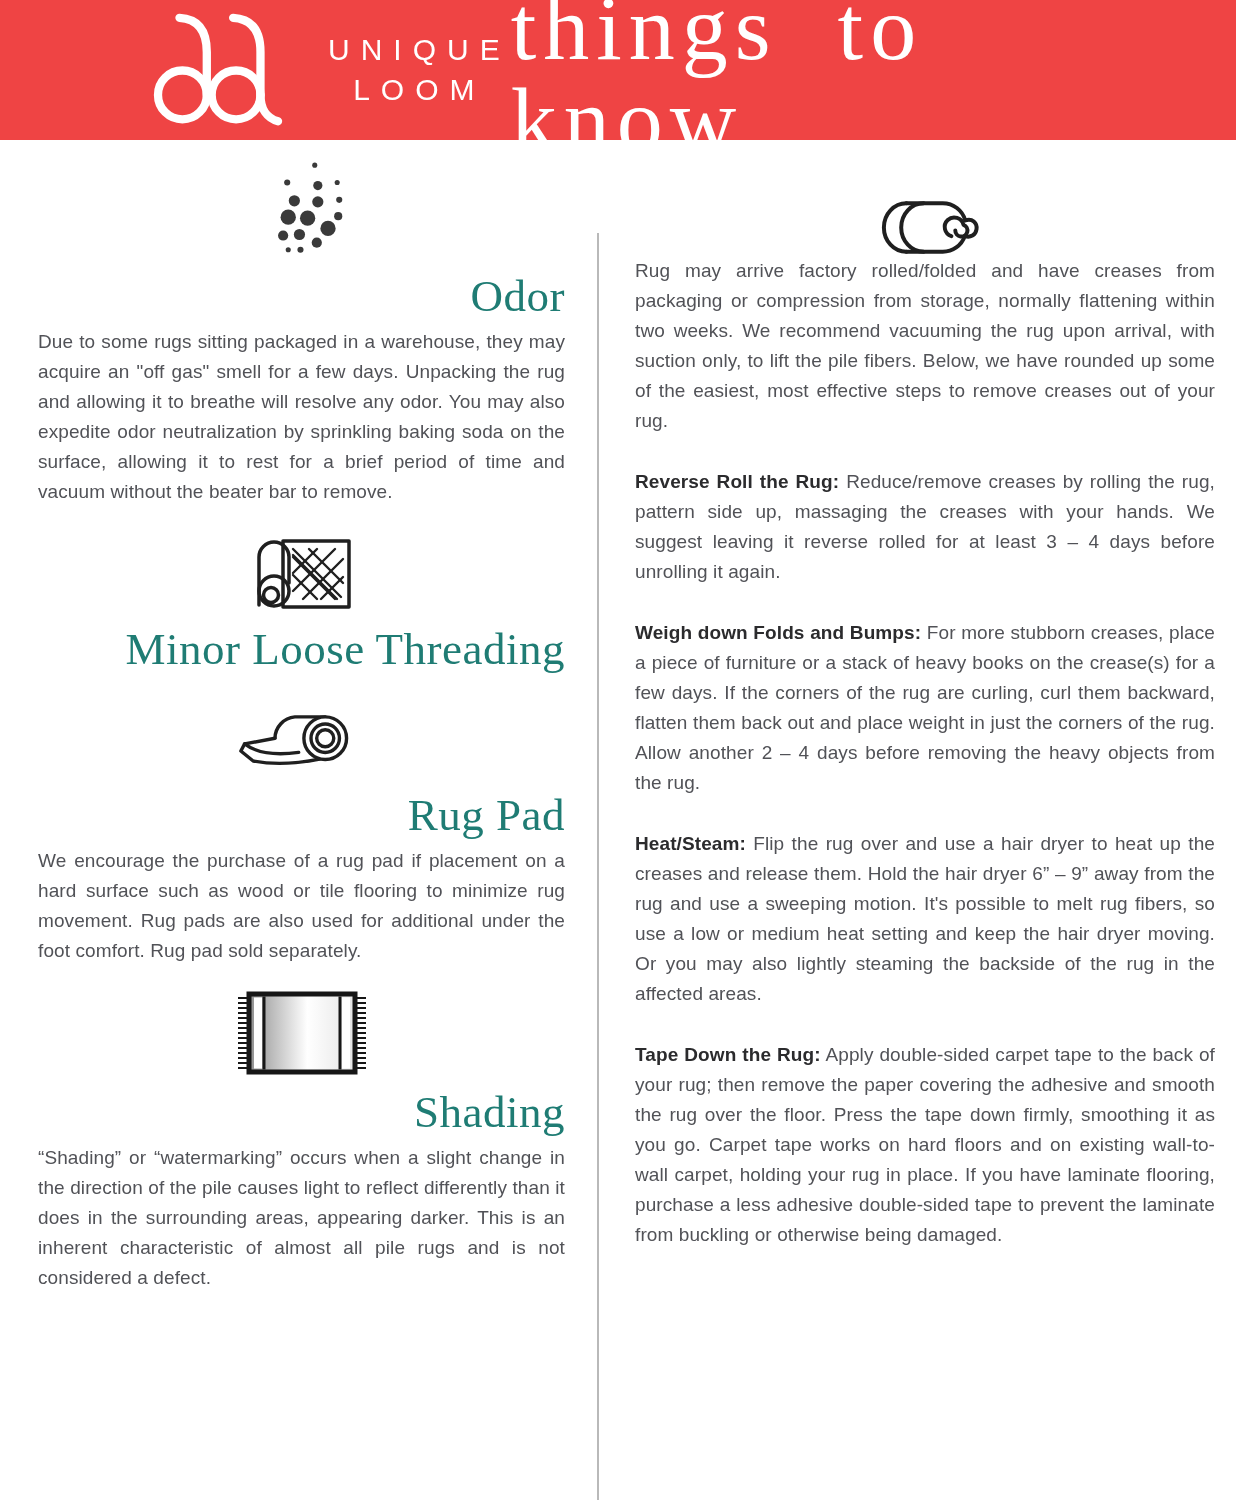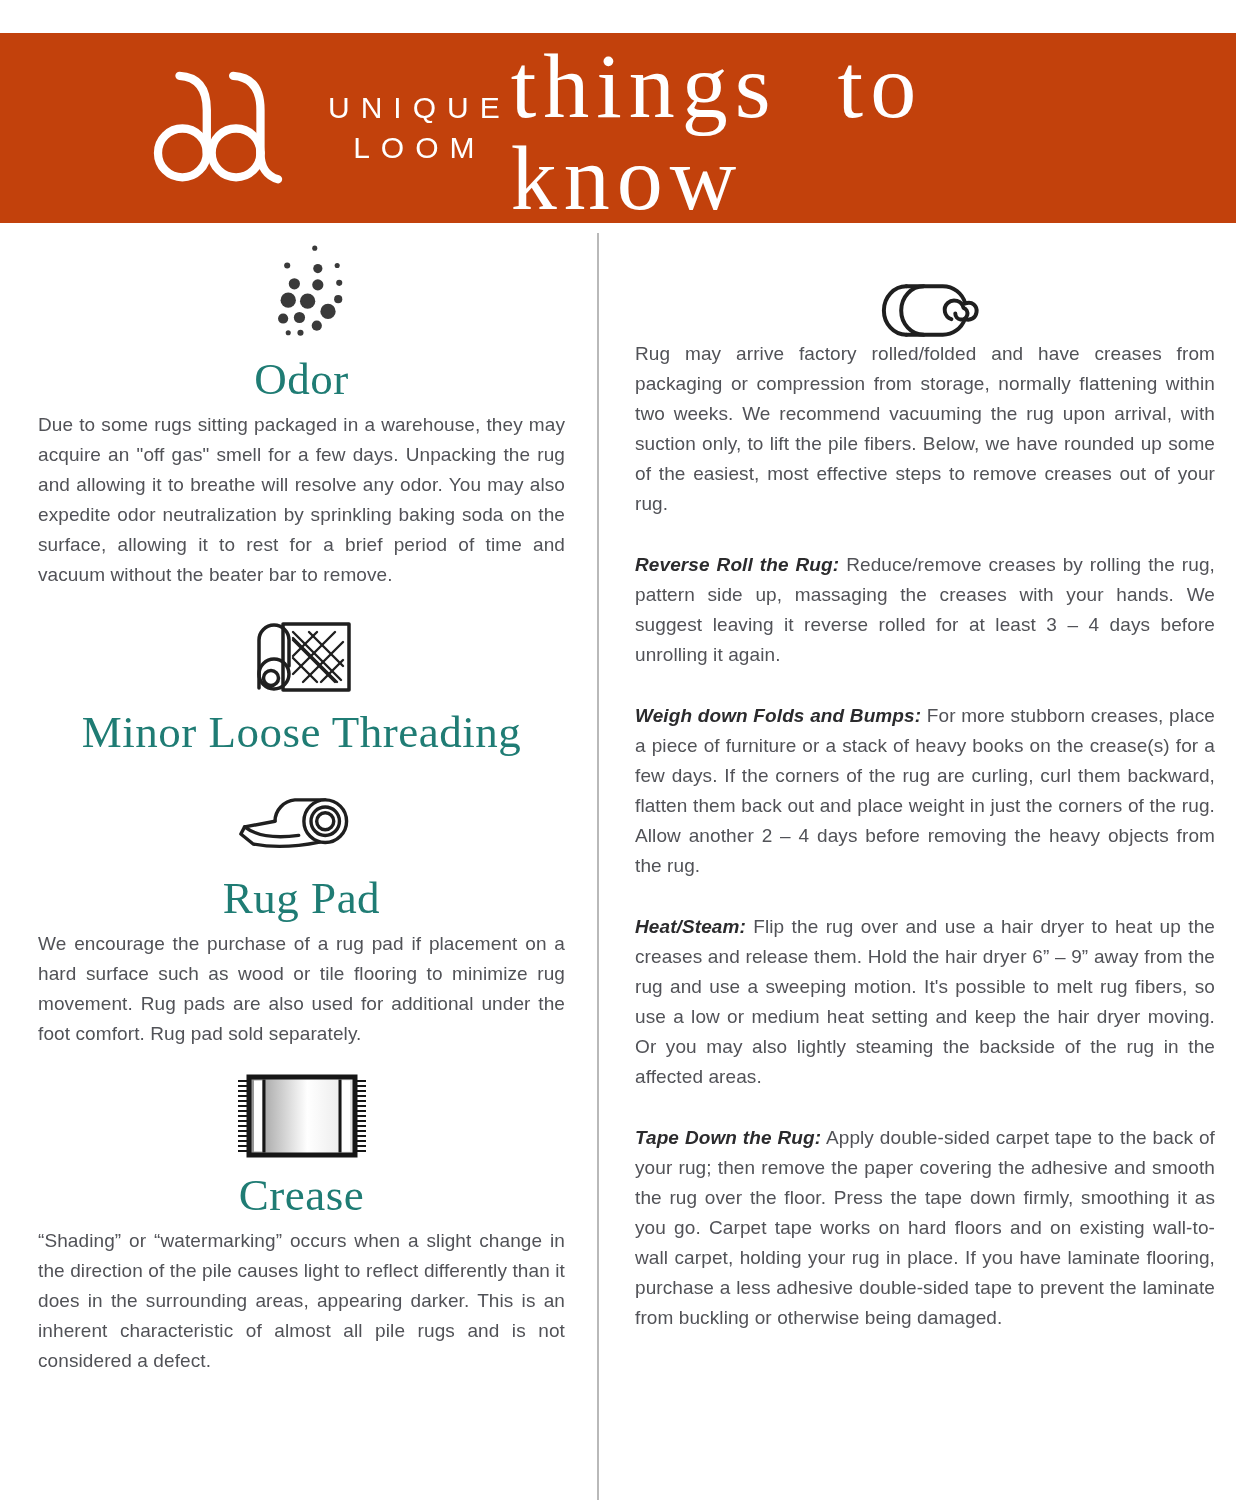--- a/index.html
+++ b/index.html
@@ -3,24 +3,23 @@
 <meta charset="utf-8">
 <style>
   html,body{margin:0;padding:0;}
   body{
     width:1236px;height:1500px;overflow:hidden;position:relative;
     background:#ffffff;
     font-family:"Liberation Sans","DejaVu Sans",sans-serif;
   }
   
   .header{
-    height:190px;background:#c2410c;
+    height:140px;background:#ef4444;
     display:flex;align-items:center;box-sizing:border-box;
     padding:0 72px 0 124px;
-    margin-top:33px;
   }
   .logo-block{display:flex;align-items:center;}
   .logo-mark{width:190px;height:122px;flex:0 0 auto;}
   .brand{
     color:#ffffff;font-size:30px;line-height:40px;letter-spacing:11px;
     margin-left:14px;text-align:center;font-weight:400;
   }
   .page-title{
     margin-left:auto;color:#ffffff;
     font-family:"Liberation Serif","DejaVu Serif",serif;
@@ -33,30 +32,30 @@
   .col-left{width:598px;padding:0 33px 0 38px;}
   .col-right{width:638px;padding:0 21px 0 37px;}
   .v-divider{
     position:absolute;left:597px;top:233px;bottom:0;width:2px;
     background:#b9b9b9;
   }
   
   .iconwrap{display:flex;justify-content:center;align-items:flex-end;}
   .sec-heading{
     font-family:"Liberation Serif","DejaVu Serif",serif;
-    font-weight:400;color:#1f7c74;text-align:center;
+    font-weight:400;color:#1f7c74;text-align:right;
     font-size:45px;line-height:48px;margin:12px 0 7px 0;
     letter-spacing:0.5px;
   }
   p.body{
     margin:0;font-size:19px;line-height:30px;color:#515257;
     text-align:justify;letter-spacing:0.1px;
   }
   p.tip{margin:31px 0 0 0;}
-  .tip-label{font-weight:700;color:#2b2b2d;font-style:italic;}
+  .tip-label{font-weight:700;color:#2b2b2d;}
   .iw-odor{margin-top:18px;height:102px;}
   .iw-threading{margin-top:14px;height:92px;}
   .iw-rugpad{margin-top:26px;height:80px;}
   .iw-shading{margin-top:22px;height:88px;}
   .iw-crease{margin-top:58px;height:58px;}
   .icon-stroke{stroke:#1f1f1f;fill:none;stroke-linecap:round;stroke-linejoin:round;}
 </style>
 </head>
 <body>
 
@@ -153,21 +152,21 @@
           <path d="M1,8H12 M1,13H12 M1,18H12 M1,23H12 M1,28H12 M1,33H12 M1,38H12 M1,43H12 M1,48H12 M1,53H12 M1,58H12 M1,63H12 M1,68H12 M1,73H12 M1,78H12"></path>
           <path d="M118,8H129 M118,13H129 M118,18H129 M118,23H129 M118,28H129 M118,33H129 M118,38H129 M118,43H129 M118,48H129 M118,53H129 M118,58H129 M118,63H129 M118,68H129 M118,73H129 M118,78H129"></path>
         </g>
         <rect x="12" y="4" width="106" height="78" fill="url(#shadeGrad)" stroke="#161616" stroke-width="5"></rect>
         <rect x="17" y="7.5" width="8" height="71" fill="#ffffff"></rect>
         <line x1="27" y1="6.5" x2="27" y2="79.5" stroke="#161616" stroke-width="3"></line>
         <rect x="105" y="7.5" width="8" height="71" fill="#ffffff"></rect>
         <line x1="103" y1="6.5" x2="103" y2="79.5" stroke="#161616" stroke-width="3"></line>
       </svg>
     </div>
-    <h2 class="sec-heading">Crease</h2>
+    <h2 class="sec-heading">Shading</h2>
     <p class="body">“Shading” or “watermarking” occurs when a slight change in the direction of the pile causes light to reflect differently than it does in the surrounding areas, appearing darker. This is an inherent characteristic of almost all pile rugs and is not considered a defect.</p>
 
   </div>
 
   <div class="col col-right">
 
     <div class="iconwrap iw-crease">
       <svg width="132" height="58" viewBox="0 0 135 67" aria-hidden="true">
         <g class="icon-stroke" stroke-width="4.6">
           <path d="M 46,6 A 26,28 0 1 0 46,62"></path>

